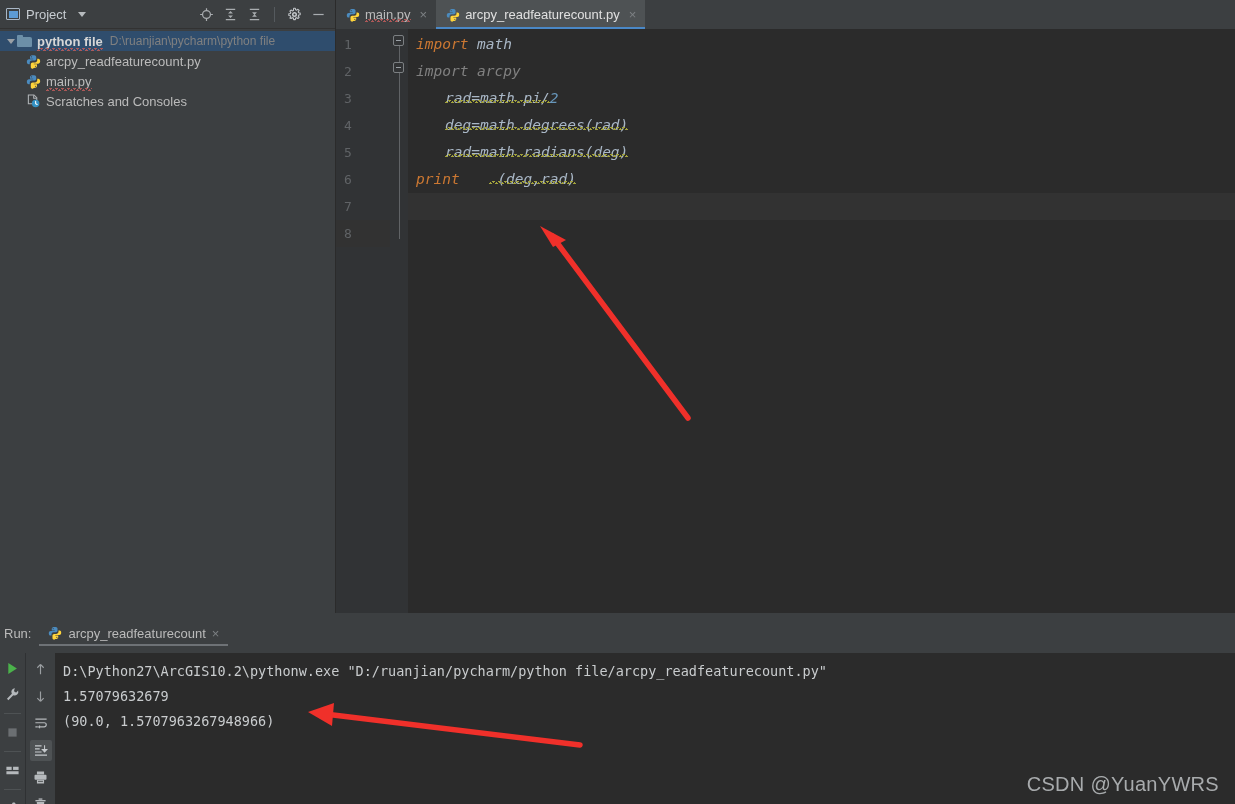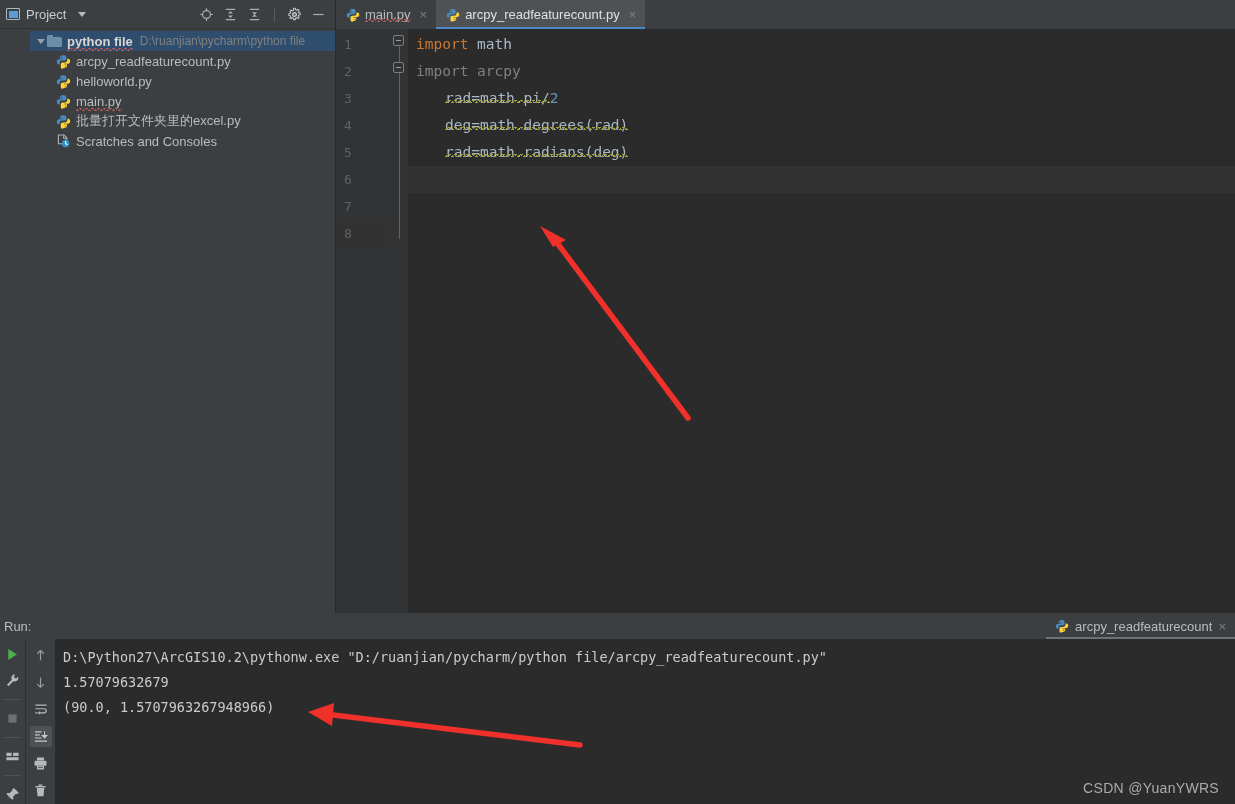--- a/index.html
+++ b/index.html
@@ -31,21 +31,21 @@
   }
   .proj-label { color:#c8cdd2; font-size:13px; }
   .caret-down {
     width:0; height:0; border-left:4.5px solid transparent; border-right:4.5px solid transparent;
     border-top:5px solid #b6babd; margin-left:6px;
   }
   .hdr-icons { margin-left:auto; display:flex; align-items:center; gap:9px; padding-right:3px; }
   .hdr-icons svg { display:block; }
   .hdr-sep { width:1px; height:15px; background:#555a5e; margin:0 3px; }
 
-  .tree { padding-top:2px; font-size:13px;padding-left:30px; }
+  .tree { padding-top:2px; font-size:13px; }
   .tree-row {
     display:flex; align-items:center; height:20px; padding-left:4px;
     color:#bbbbbb; white-space:nowrap; cursor:default;
   }
   .tree-row.selected { background:#2f4d6d; }
   .arrow-cell { width:13px; display:flex; align-items:center; justify-content:center; flex:0 0 13px; }
   .arrow-right {
     width:0;height:0;border-top:4px solid transparent;border-bottom:4px solid transparent;
     border-left:5px solid #9aa0a6;
   }
@@ -111,37 +111,37 @@
   .fold-box::after {
     content:""; position:absolute; left:2px; right:2px; top:4px; height:1px; background:#9aa0a6;
   }
   .fold-box.b1 { top:6px; }
   .fold-box.b2 { top:33px; }
 
   .code {
     flex:1; padding-top:2px; font-family:"DejaVu Sans Mono", monospace;
     font-size:14.5px; position:relative; background:#2b2b2b;
   }
-  .code-row { height:27px; line-height:27px; padding-left:8px; white-space:pre; color:#a9b7c6; }
+  .code-row { height:27px; line-height:27px; padding-left:8px; white-space:pre; color:#a9b7c6;font-style:italic; }
   .code-row.current { background:#323232; }
   .kw { color:#cc7832; }
   .num { color:#6897bb; }
   .dim { color:#808080; }
   .warnsq { position:relative;margin-left:29px; }
   .warnsq::after {
     content:""; position:absolute; left:0; right:0; bottom:3px; height:3px;
     background-image:
       radial-gradient(circle at 1.5px 2.6px, #a2a23c 1.1px, transparent 1.3px),
       radial-gradient(circle at 4.5px 0.4px, #a2a23c 1.1px, transparent 1.3px);
     background-size:6px 3px; background-repeat:repeat-x;
   }
 
   
   .run-panel { position:absolute; left:0; top:613px; width:1235px; height:191px; background:#3c3f41; }
-  .run-header { height:26px; display:flex; align-items:center; background:#3c3f41;justify-content:space-between; }
+  .run-header { height:40px; display:flex; align-items:center; background:#3c3f41; }
   .run-label { color:#bbbbbb; font-size:13px; padding:0 8px 0 4px; }
   .run-tab {
     display:flex; align-items:center; gap:6px; padding:0 9px; height:26px;
     font-size:13px; color:#bbbbbb; position:relative;
   }
   .run-tab::after { content:""; position:absolute; left:0; right:0; bottom:0; height:2px; background:#6e7276; }
   .run-tab .tab-x { color:#7d8184; font-size:13px; }
 
   .run-body { display:flex; height:165px; }
   .run-tools-a {
@@ -157,21 +157,21 @@
   .tool-div { width:17px; height:1px; background:#4e5254; margin:2px 0; }
   .console {
     flex:1; background:#2b2b2b; font-family:"DejaVu Sans Mono", monospace;
     font-size:13.5px; color:#c9ccce; padding:6px 0 16px 8px; position:relative;
   }
   .con-line { height:25px; line-height:25px; white-space:pre; }
   .con-blank { height:22px; }
 
   .watermark {
     position:absolute; right:16px; bottom:8px; color:#a8abad;
-    font-size:14px; letter-spacing:.3px;
+    font-size:20px; letter-spacing:.3px;
   }
 
   .annot { position:absolute; left:0; top:0; width:1235px; height:804px; pointer-events:none; }
 </style>
 </head>
 <body>
 
 <div class="app">
 
   <div class="project-panel">
@@ -230,52 +230,32 @@
         <span class="indent"></span>
         <span class="py-ic">
           <svg width="15" height="15" viewBox="0 0 16 16">
               <path d="M7.6 1.2c-2.1 0-3.3.6-3.3 2v1.9h3.4v.5H3.1c-1.3 0-2.2 1-2.2 2.6 0 1.7.7 2.7 2 2.7h1.1V9.3c0-1.3 1.1-2.3 2.4-2.3h2.5c1.2 0 2-.9 2-2V3.2c0-1.1-.9-1.8-2.1-2zM5.9 2.3c.35 0 .62.3.62.65 0 .36-.27.65-.62.65s-.63-.29-.63-.65c0-.35.28-.65.63-.65z" fill="#4b8bbe"></path>
               <path d="M8.4 14.8c2.1 0 3.3-.6 3.3-2v-1.9H8.3v-.5h4.6c1.3 0 2.2-1 2.2-2.6 0-1.7-.7-2.7-2-2.7h-1.1v1.6c0 1.3-1.1 2.3-2.4 2.3H7.1c-1.2 0-2 .9-2 2v2.8c0 1.1.9 1.8 2.1 2zM10.1 13.7c-.35 0-.62-.3-.62-.65 0-.36.27-.65.62-.65s.63.29.63.65c0 .35-.28.65-.63.65z" fill="#ffd43b"></path>
             </svg>
         </span>
         <span class="node-name">arcpy_readfeaturecount.py</span>
       </div>
 
+
       <div class="tree-row">
         <span class="indent"></span>
         <span class="py-ic">
           <svg width="15" height="15" viewBox="0 0 16 16">
               <path d="M7.6 1.2c-2.1 0-3.3.6-3.3 2v1.9h3.4v.5H3.1c-1.3 0-2.2 1-2.2 2.6 0 1.7.7 2.7 2 2.7h1.1V9.3c0-1.3 1.1-2.3 2.4-2.3h2.5c1.2 0 2-.9 2-2V3.2c0-1.1-.9-1.8-2.1-2zM5.9 2.3c.35 0 .62.3.62.65 0 .36-.27.65-.62.65s-.63-.29-.63-.65c0-.35.28-.65.63-.65z" fill="#4b8bbe"></path>
               <path d="M8.4 14.8c2.1 0 3.3-.6 3.3-2v-1.9H8.3v-.5h4.6c1.3 0 2.2-1 2.2-2.6 0-1.7-.7-2.7-2-2.7h-1.1v1.6c0 1.3-1.1 2.3-2.4 2.3H7.1c-1.2 0-2 .9-2 2v2.8c0 1.1.9 1.8 2.1 2zM10.1 13.7c-.35 0-.62-.3-.62-.65 0-.36.27-.65.62-.65s.63.29.63.65c0 .35-.28.65-.63.65z" fill="#ffd43b"></path>
             </svg>
         </span>
-        <span class="node-name">helloworld.py</span>
-      </div>
-
-      <div class="tree-row">
-        <span class="indent"></span>
-        <span class="py-ic">
-          <svg width="15" height="15" viewBox="0 0 16 16">
-              <path d="M7.6 1.2c-2.1 0-3.3.6-3.3 2v1.9h3.4v.5H3.1c-1.3 0-2.2 1-2.2 2.6 0 1.7.7 2.7 2 2.7h1.1V9.3c0-1.3 1.1-2.3 2.4-2.3h2.5c1.2 0 2-.9 2-2V3.2c0-1.1-.9-1.8-2.1-2zM5.9 2.3c.35 0 .62.3.62.65 0 .36-.27.65-.62.65s-.63-.29-.63-.65c0-.35.28-.65.63-.65z" fill="#4b8bbe"></path>
-              <path d="M8.4 14.8c2.1 0 3.3-.6 3.3-2v-1.9H8.3v-.5h4.6c1.3 0 2.2-1 2.2-2.6 0-1.7-.7-2.7-2-2.7h-1.1v1.6c0 1.3-1.1 2.3-2.4 2.3H7.1c-1.2 0-2 .9-2 2v2.8c0 1.1.9 1.8 2.1 2zM10.1 13.7c-.35 0-.62-.3-.62-.65 0-.36.27-.65.62-.65s.63.29.63.65c0 .35-.28.65-.63.65z" fill="#ffd43b"></path>
-            </svg>
-        </span>
         <span class="node-name squiggle">main.py</span>
       </div>
 
-      <div class="tree-row">
-        <span class="indent"></span>
-        <span class="py-ic">
-          <svg width="15" height="15" viewBox="0 0 16 16">
-              <path d="M7.6 1.2c-2.1 0-3.3.6-3.3 2v1.9h3.4v.5H3.1c-1.3 0-2.2 1-2.2 2.6 0 1.7.7 2.7 2 2.7h1.1V9.3c0-1.3 1.1-2.3 2.4-2.3h2.5c1.2 0 2-.9 2-2V3.2c0-1.1-.9-1.8-2.1-2zM5.9 2.3c.35 0 .62.3.62.65 0 .36-.27.65-.62.65s-.63-.29-.63-.65c0-.35.28-.65.63-.65z" fill="#4b8bbe"></path>
-              <path d="M8.4 14.8c2.1 0 3.3-.6 3.3-2v-1.9H8.3v-.5h4.6c1.3 0 2.2-1 2.2-2.6 0-1.7-.7-2.7-2-2.7h-1.1v1.6c0 1.3-1.1 2.3-2.4 2.3H7.1c-1.2 0-2 .9-2 2v2.8c0 1.1.9 1.8 2.1 2zM10.1 13.7c-.35 0-.62-.3-.62-.65 0-.36.27-.65.62-.65s.63.29.63.65c0 .35-.28.65-.63.65z" fill="#ffd43b"></path>
-            </svg>
-        </span>
-        <span class="node-name">批量打开文件夹里的excel.py</span>
-      </div>
 
 
       <div class="tree-row">
         <span class="indent"></span>
         <span class="scratch-ic">
           <svg width="15" height="14" viewBox="0 0 16 15">
               <path d="M2.5 1h6l3 3v6.5h-9z" fill="none" stroke="#b0b4b7" stroke-width="1.15"></path>
               <path d="M8.2 1.3v3.2h3.2" fill="none" stroke="#b0b4b7" stroke-width="1.1"></path>
               <circle cx="10.3" cy="10.2" r="4" fill="#3592c4"></circle>
               <path d="M10.3 7.9v2.4l1.6 1" stroke="#fff" stroke-width="1.15" fill="none" stroke-linecap="round"></path>
@@ -327,20 +307,21 @@
         <div class="fold-box b1"></div>
         <div class="fold-box b2"></div>
       </div>
 
       <div class="code">
         <div class="code-row"><span class="kw">import</span><span> math</span></div>
         <div class="code-row"><span class="dim">import arcpy</span></div>
         <div class="code-row"><span class="warnsq">rad=math.pi/</span><span class="num">2</span></div>
         <div class="code-row"><span class="warnsq">deg=math.degrees(rad)</span></div>
         <div class="code-row"><span class="warnsq">rad=math.radians(deg)</span></div>
+        <div class="code-row"><span class="kw">print</span><span class="warnsq"> (deg,rad)</span></div>
         <div class="code-row current"><span></span></div>
       </div>
     </div>
   </div>
 
   <div class="run-panel">
     <div class="run-header">
       <span class="run-label">Run:</span>
       <div class="run-tab">
         <span>

